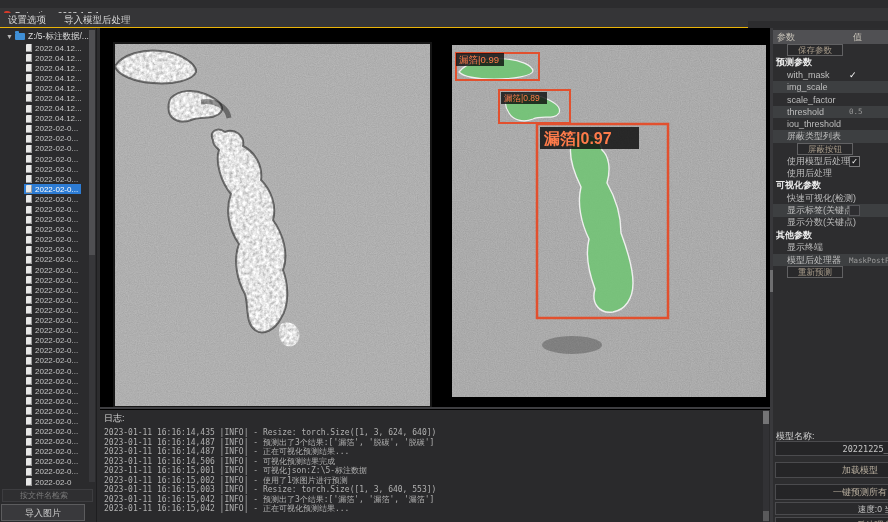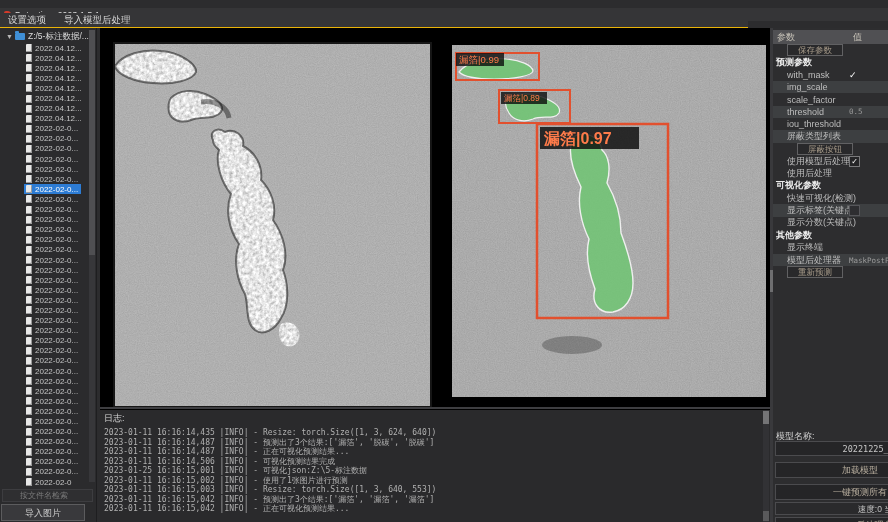--- a/index.html
+++ b/index.html
@@ -13,21 +13,21 @@
   .menu-item{font-size:9.5px;color:#dadada;padding:0 9px;height:14px;line-height:14px}
   .menu-item:first-child{padding-left:8px}
   
   #sidebar{position:absolute;left:0;top:28px;width:97px;height:494px;background:#2b2b2d;border-right:1px solid #1e1e20;box-sizing:border-box}
   #tree{position:absolute;left:0;top:2px;width:90px;height:456px;overflow:hidden}
   #tree-root{display:flex;align-items:center;height:13px;padding-left:6px;white-space:nowrap}
   #root-arrow{font-size:7px;color:#b8b8b8;margin-right:2px}
   #folder-icon{width:10px;height:7px;background:#3f8fd6;border-radius:1px;position:relative;margin-right:3px;flex:0 0 auto}
   #folder-icon::before{content:"";position:absolute;left:0;top:-2px;width:4px;height:2px;background:#3f8fd6;border-radius:1px 1px 0 0}
   #root-label{font-size:8.5px;color:#dedede}
-  .trow{height:10.1px;display:flex;align-items:center;padding-left:24px}
+  .trow{height:10.1px;display:flex;padding-left:24px}
   .titem{display:flex;align-items:center;height:10px;padding:0 3px 0 2px;white-space:nowrap}
   .titem.sel{background:#2d7cd4}
   .ficon{width:6px;height:8px;background:#e8e8e8;border-radius:1px;margin-right:3px;flex:0 0 auto;box-shadow:inset -1px -1px 0 #9a9a9a}
   .tlabel{font-size:8px;color:#c6c6c6}
   .sel .tlabel{color:#ffffff}
   #tree-scrollbar{position:absolute;right:1px;top:2px;width:6px;height:452px;background:#37373a}
   #tree-scroll-thumb{position:absolute;left:0;top:0;width:6px;height:225px;background:#4f4f52}
   #search-input{position:absolute;left:2px;bottom:20px;width:91px;height:13px;background:#2f2f31;border:1px solid #3d3d40;
       color:#c0c0c0;font-size:8px;font-family:"Liberation Sans",sans-serif;padding:0 17px;box-sizing:border-box}
   #search-input::placeholder{color:#7c7c7c}
@@ -436,21 +436,21 @@
 
 <div id="hsplit"></div>
 <div id="logpanel">
   <div id="log-label">日志:</div>
   <div>
 
   <div class="logline">2023-01-11 16:16:14,435 |INFO| - Resize: torch.Size([1, 3, 624, 640])</div>
       <div class="logline">2023-01-11 16:16:14,487 |INFO| - 预测出了3个结果:['漏箔', '脱碳', '脱碳']</div>
       <div class="logline">2023-01-11 16:16:14,487 |INFO| - 正在可视化预测结果...</div>
       <div class="logline">2023-01-11 16:16:14,506 |INFO| - 可视化预测结果完成</div>
-      <div class="logline">2023-01-25 16:16:15,001 |INFO| - 可视化json:Z:\5-标注数据</div>
+      <div class="logline">2023-11-11 16:16:15,001 |INFO| - 可视化json:Z:\5-标注数据</div>
       <div class="logline">2023-01-11 16:16:15,002 |INFO| - 使用了1张图片进行预测</div>
       <div class="logline">2023-01-11 16:16:15,003 |INFO| - Resize: torch.Size([1, 3, 640, 553])</div>
       <div class="logline">2023-01-11 16:16:15,042 |INFO| - 预测出了3个结果:['漏箔', '漏箔', '漏箔']</div>
       <div class="logline">2023-01-11 16:16:15,042 |INFO| - 正在可视化预测结果...</div>
     </div>
   <div id="log-vscroll">
     <div id="log-vthumb"></div>
     <div id="log-vcorner"></div>
   </div>
 </div>

